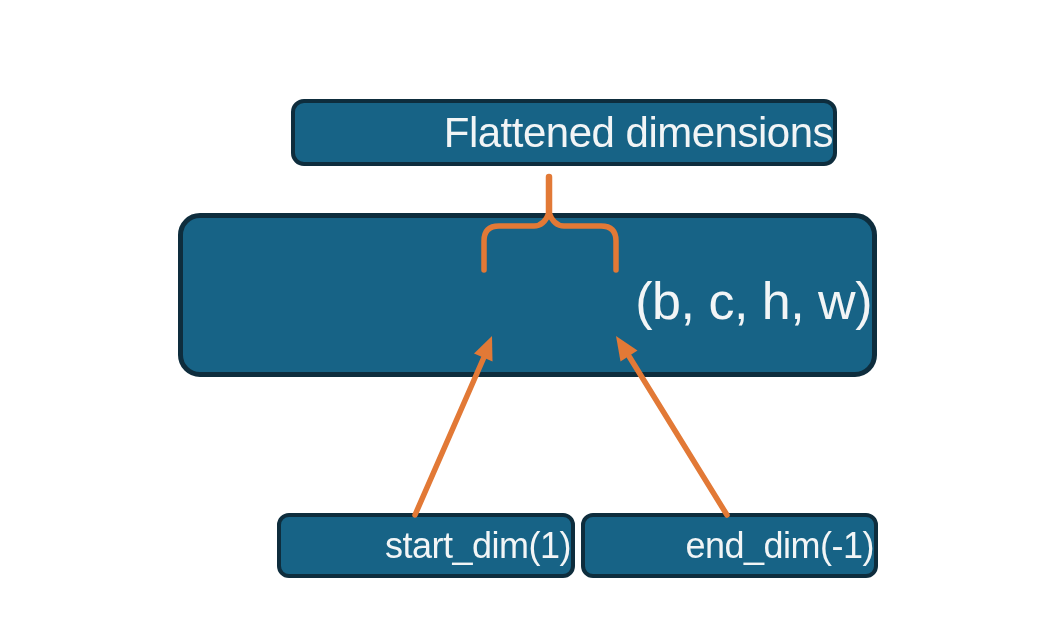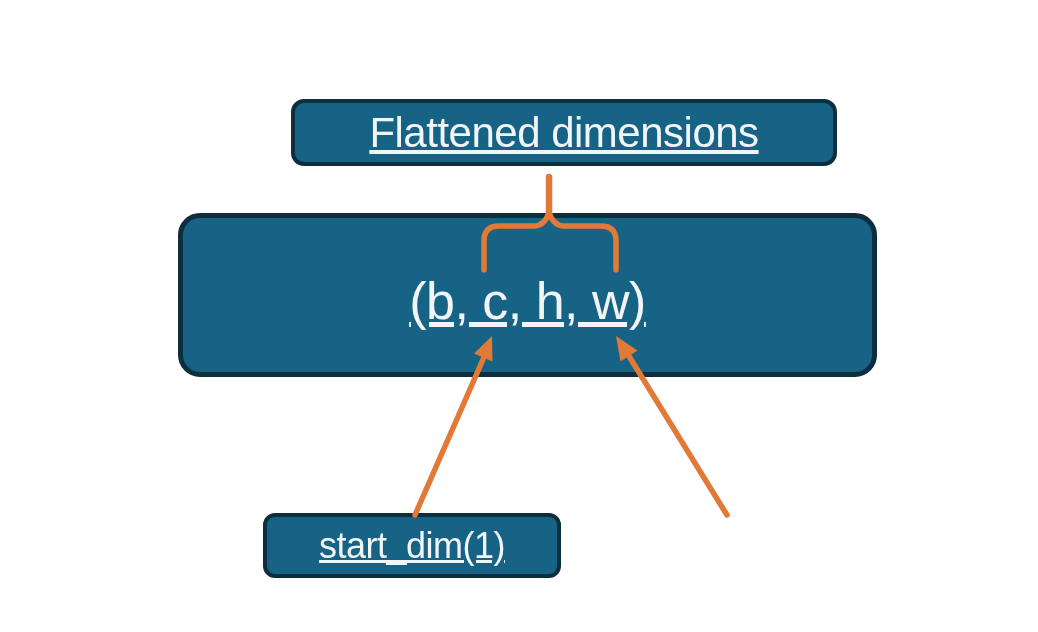--- a/index.html
+++ b/index.html
@@ -15,23 +15,22 @@
     background: #ffffff;
     overflow: hidden;
   }
   .node {
     position: absolute;
     box-sizing: border-box;
     background: #176386;
     border: 4px solid #0e2d3d;
     display: flex;
     align-items: center;
-    justify-content: center;
+    justify-content: flex-end;
     color: #f2f5f6;
-    text-decoration: underline;
   }
   .node .label {
     white-space: nowrap;
     letter-spacing: -0.5px;
   }
   .node.top {
     left: 291px;
     top: 99px;
     width: 546px;
     height: 67px;
@@ -47,21 +46,21 @@
     border-width: 5px;
     font-size: 52px;
     padding-top: 12px;
   }
   .node.small {
     height: 65px;
     top: 513px;
     border-radius: 12px;
     font-size: 36px;
   }
-  .node.start { left: 263px; width: 298px; }
+  .node.start { left: 277px; width: 298px; }
   .node.end   { left: 581px; width: 297px; }
   .overlay {
     position: absolute;
     left: 0;
     top: 0;
     width: 1038px;
     height: 632px;
     pointer-events: none;
   }
   .connector {
@@ -87,20 +86,23 @@
   </div>
 
   <div class="node main">
     <span class="label">(b, c, h, w)</span>
   </div>
 
   <div class="node small start">
     <span class="label">start_dim(1)</span>
   </div>
 
+  <div class="node small end">
+    <span class="label">end_dim(-1)</span>
+  </div>
 
   <svg class="overlay" viewBox="0 0 1038 632" xmlns="http://www.w3.org/2000/svg">
 
     <path class="connector stem" d="M 549 177 L 549 216"></path>
 
     <path class="connector" d="M 484 270 L 484 241 Q 484 226 499 226 L 534 226 Q 544 226 549 213 Q 554 226 564 226 L 601 226 Q 616 226 616 241 L 616 270"></path>
 
     <g>
       <path class="connector" d="M 415 515 L 484.5 356"></path>
       <polygon class="arrowhead" points="492,336 492.5,361.5 474,353.5"></polygon>

